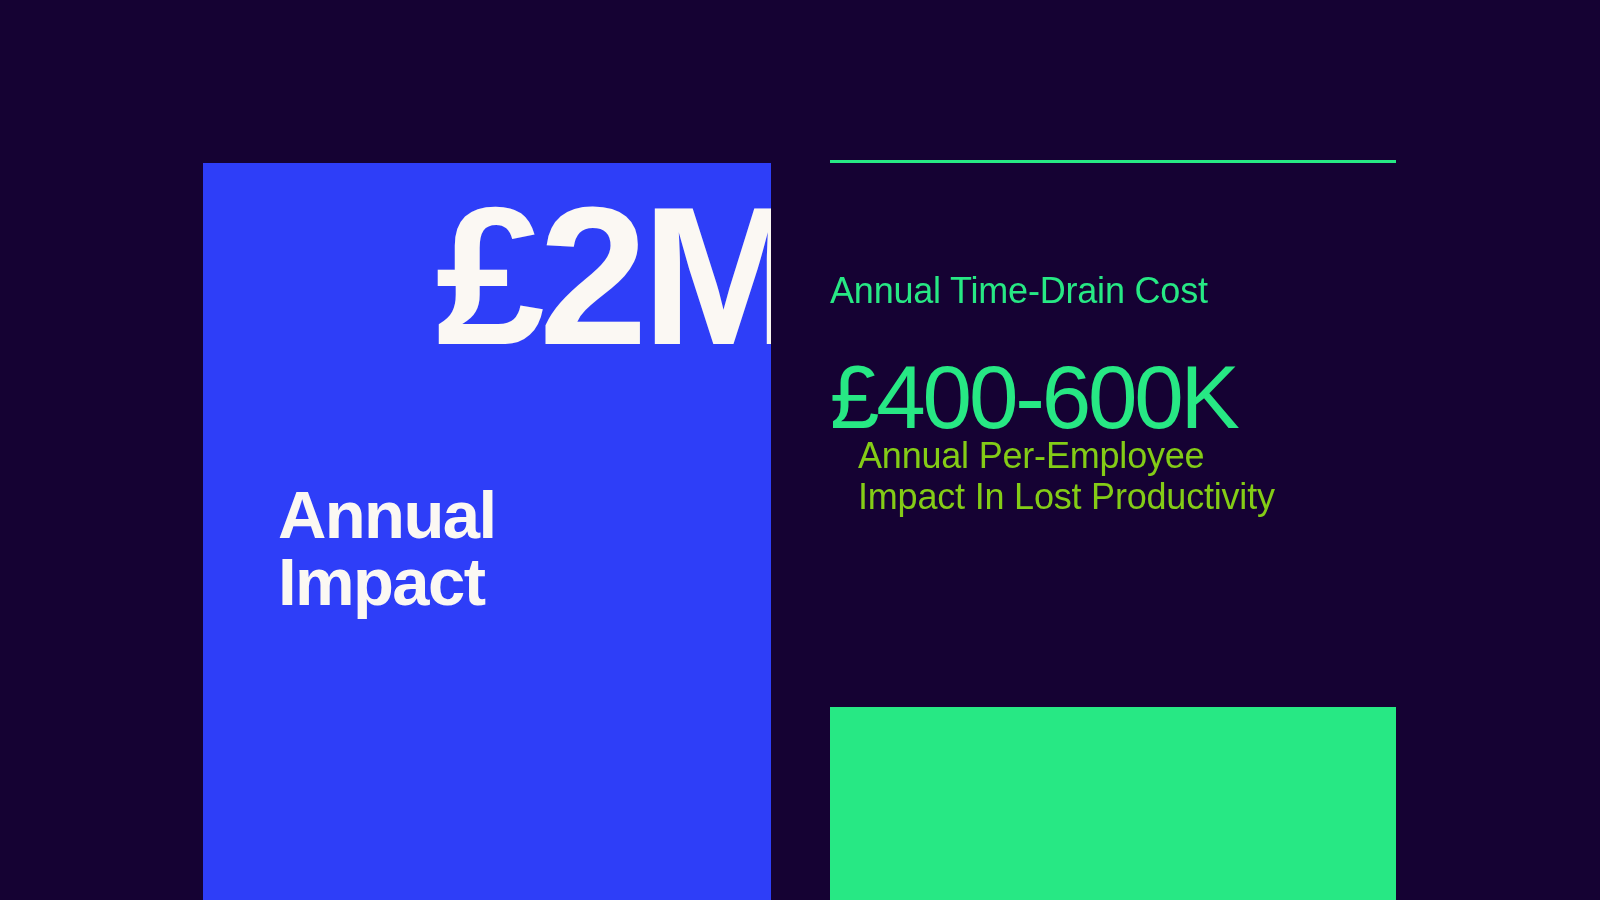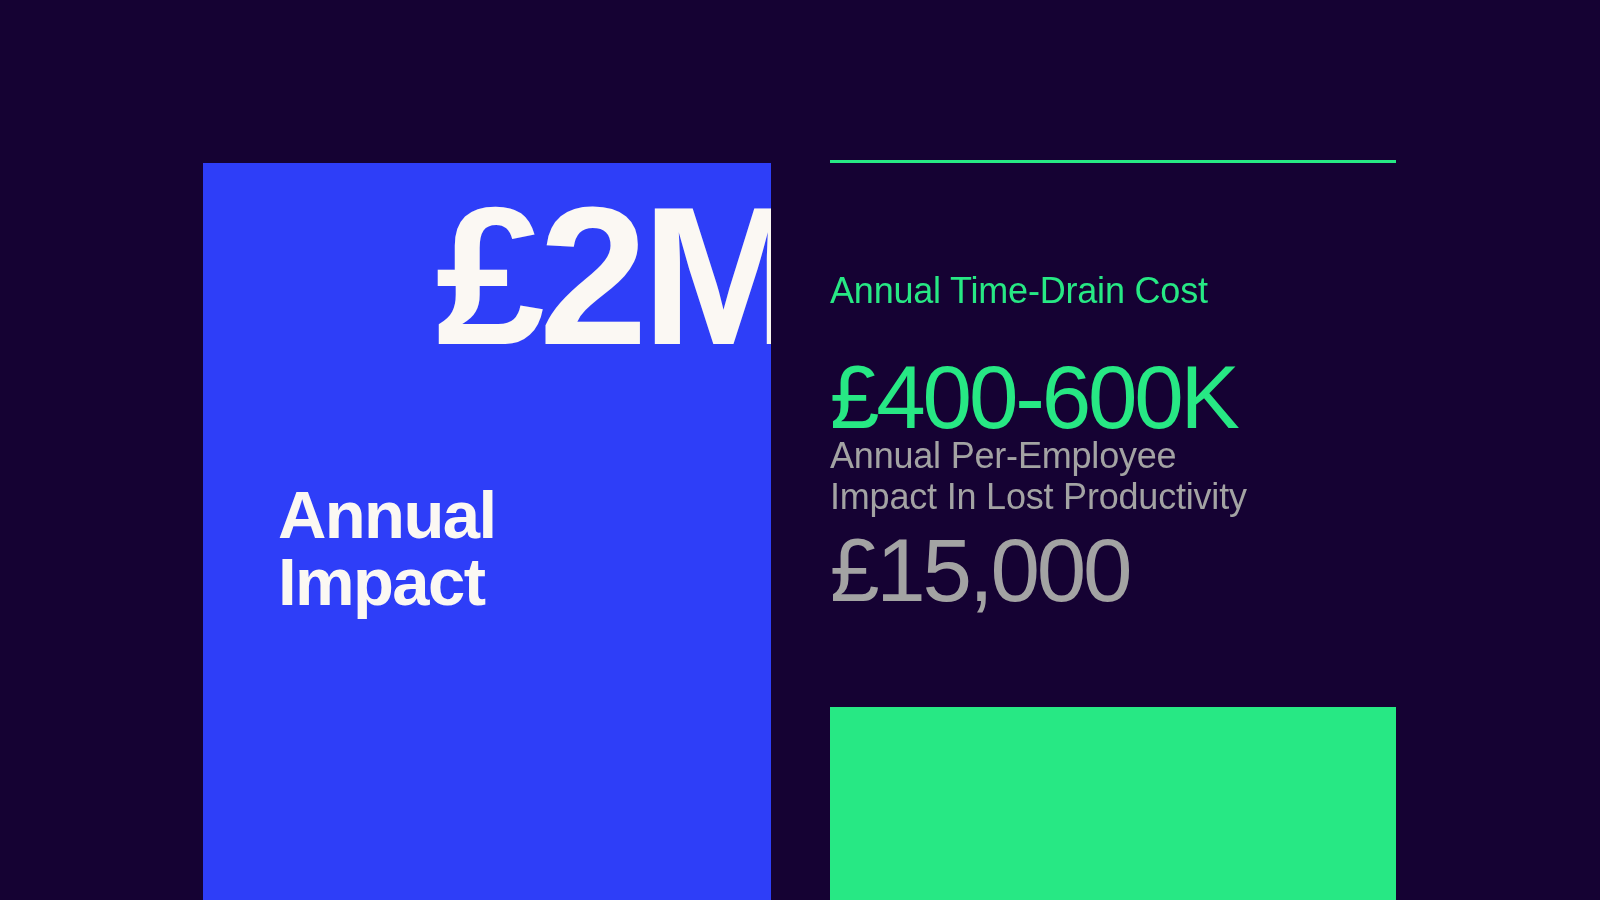--- a/index.html
+++ b/index.html
@@ -103,21 +103,21 @@
   .metric-value {
     font-size: 89px;
     line-height: 94px;
     font-weight: 500;
     letter-spacing: -3.2px;
     margin: 0;
     white-space: nowrap;
   }
 
   .accent-green { color: #27E884; }
-  .accent-orange { color: #a3a3a3; }
+  .accent-orange { color: #84cc16; margin-left: 28px; }
 
   #metric-time-drain .metric-label   { padding-top: 0; }
   #metric-time-drain .metric-value   { padding-top: 6px; margin-top: 33px; }
   #metric-per-employee .metric-value { padding-top: 6px; }
 
   
   #green-block {
     position: absolute;
     left: 830px;
     top: 707px;
@@ -148,20 +148,19 @@
         <span class="label-line">Annual Time-Drain Cost</span>
       </div>
       <div class="metric-value accent-green">£400-600K</div>
     </div>
 
     <div class="metric-block" id="metric-per-employee">
       <div class="metric-label accent-orange">
         <span class="label-line">Annual Per-Employee</span>
         <span class="label-line">Impact In Lost Productivity</span>
       </div>
-      <div class="metric-value accent-orange">£15,000</div>
     </div>
 
   </div>
 
   <div id="green-block"></div>
 
 </div>
 
 </body></html>

